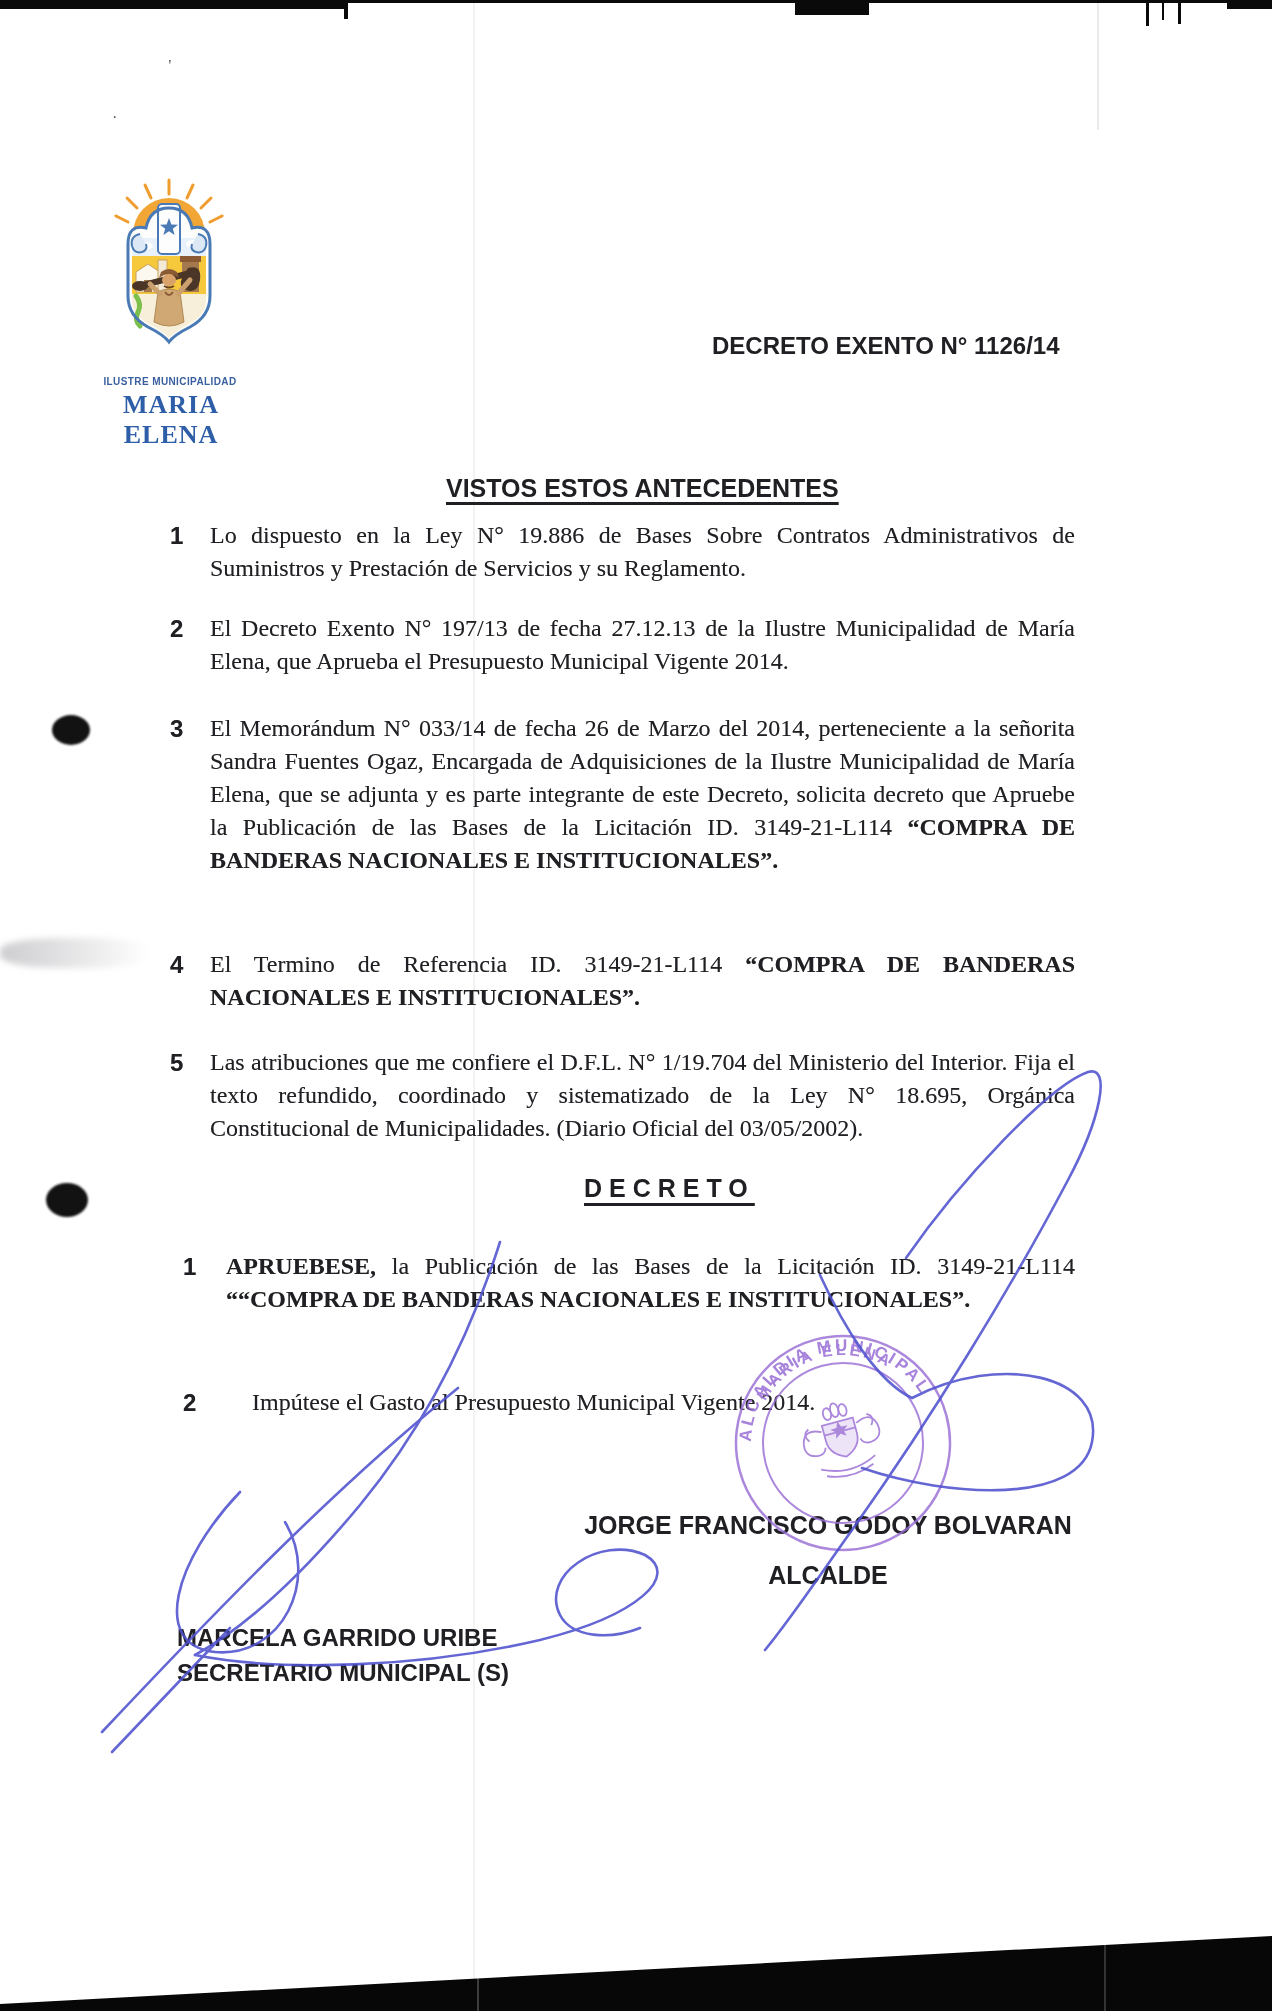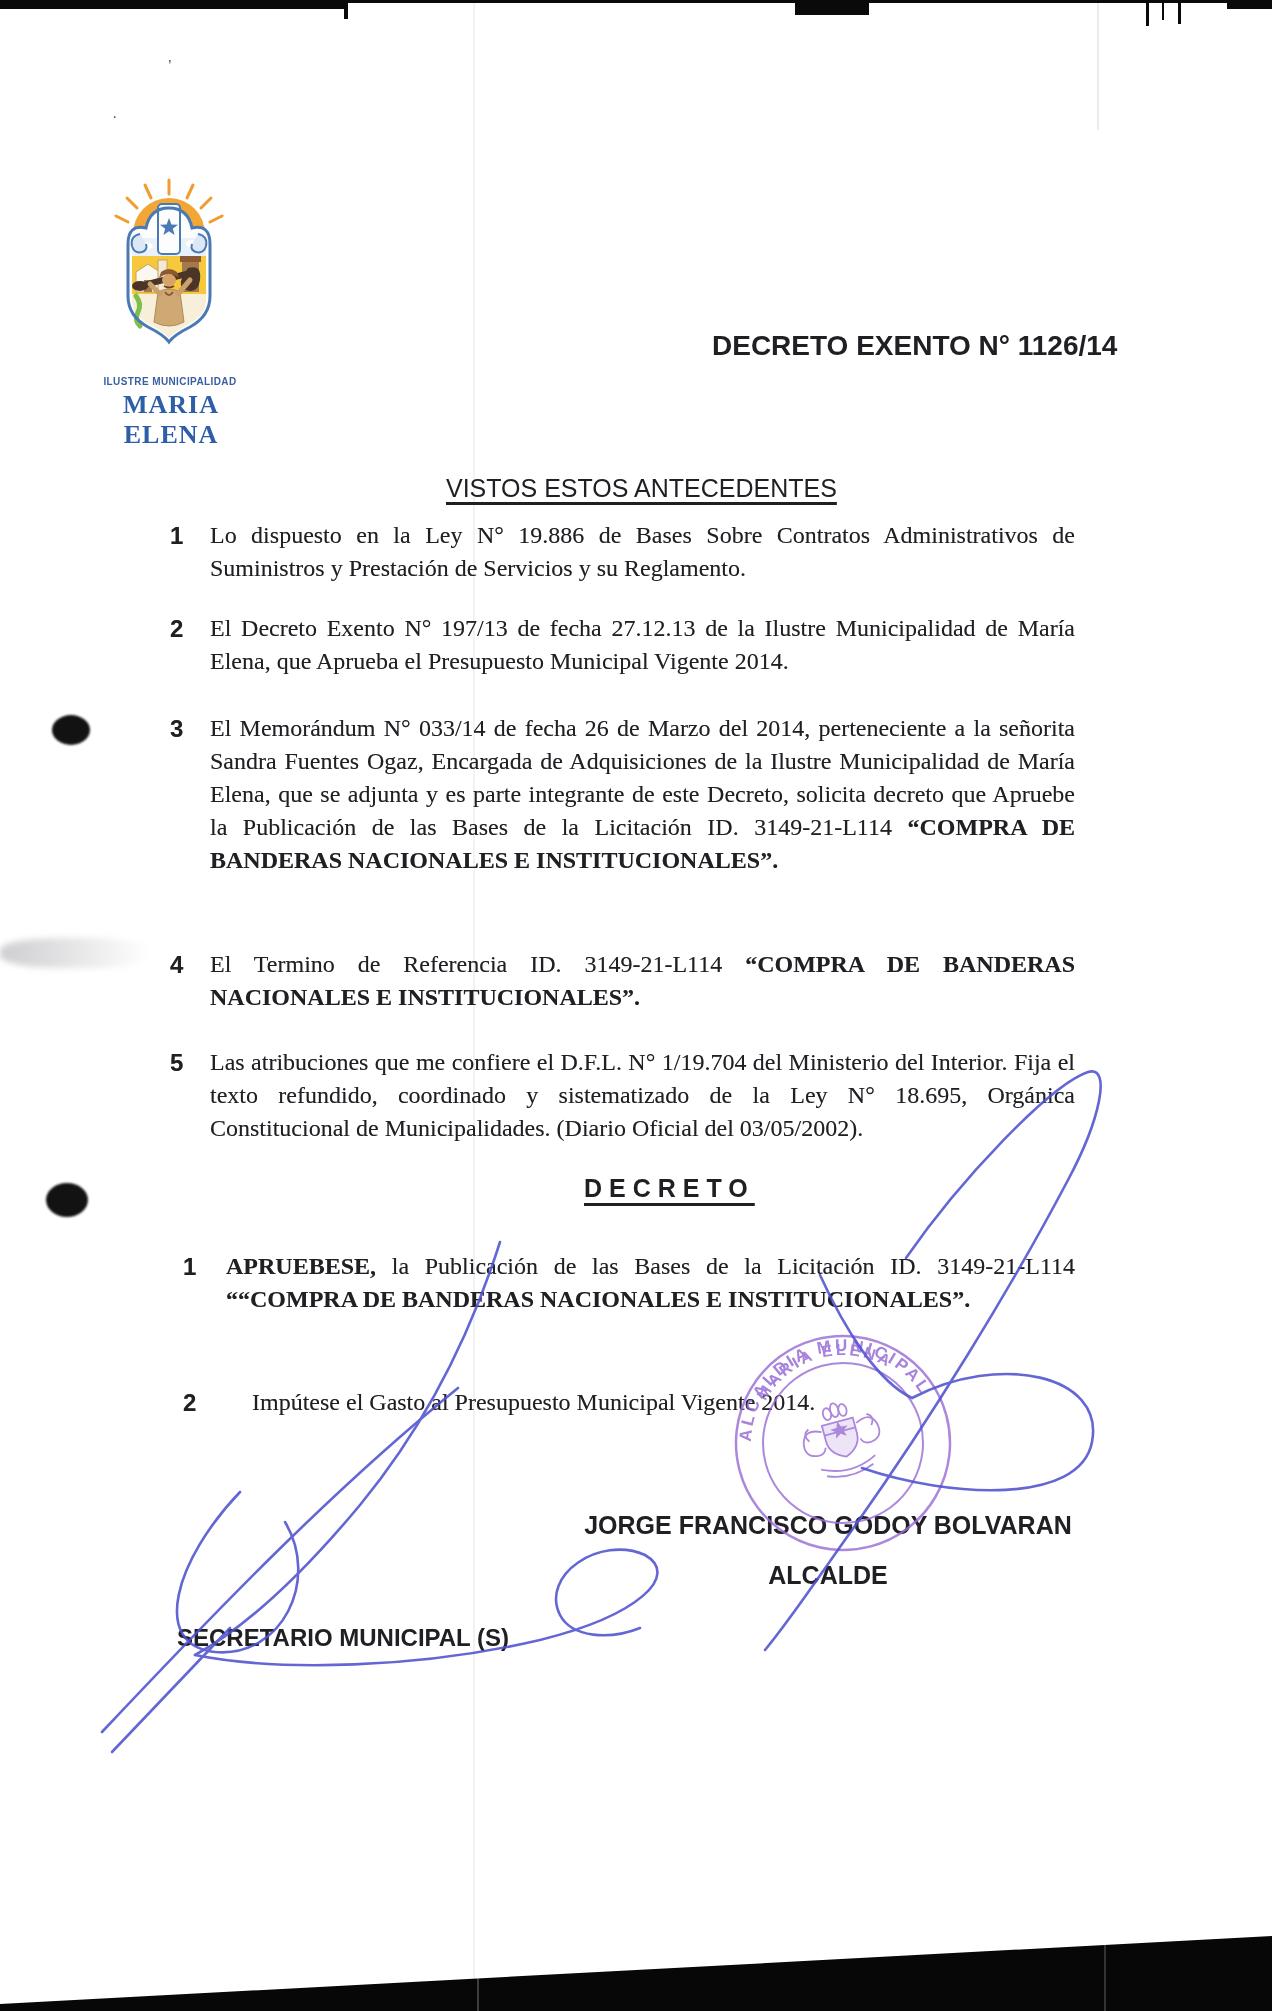--- a/index.html
+++ b/index.html
@@ -7,26 +7,26 @@
        font-family:"Liberation Sans","DejaVu Sans",sans-serif;color:#202024;}
   .abs{position:absolute;}
   .doc{font-size:24px;line-height:33px;text-shadow:0 0 .5px rgba(20,20,30,.35);}
   .b{font-weight:700;}
   .pre{white-space:pre;}
   
   .item{display:flex;position:absolute;}
   .item .num{font-weight:700;flex:0 0 40px;}
   .item .ptxt{text-align:justify;font-family:Liberation Serif, serif;}
   
-  .h-vistos{font-weight:400;font-size:25px;text-decoration:underline;text-underline-offset:5px;
+  .h-vistos{font-weight:700;font-size:25px;text-decoration:underline;text-underline-offset:5px;
             text-decoration-thickness:2.5px;}
   .h-decreto{font-weight:700;font-size:25px;letter-spacing:7px;text-decoration:underline;
              text-underline-offset:6px;text-decoration-thickness:3px;}
   
-  .hdr{font-weight:700;font-size:28px;line-height:36px;}
+  .hdr{font-weight:700;font-size:24px;line-height:36px;}
   
   .sig{font-weight:700;font-size:25px;text-align:center;line-height:50px;}
   .foot{font-weight:700;font-size:24px;line-height:35px;}
   mark{background:#f6f29b;padding:0 4px;}
   
   .bar{position:absolute;background:#0a0a0a;}
   .dot{position:absolute;background:#121212;border-radius:50%;filter:blur(1px);}
   .fold{position:absolute;background:rgba(0,0,0,0.05);}
   .smudge{position:absolute;background:linear-gradient(to right,rgba(125,125,132,.38),rgba(125,125,132,0));
           filter:blur(3px);border-radius:40%;}
@@ -158,20 +158,21 @@
   <div class="num" style="flex-basis:69px;">2</div>
   <div class="ptxt" style="width:823px;text-align:left;">Impútese el Gasto al Presupuesto Municipal Vigente 2014.</div>
 </div>
 
 <div class="abs sig" style="left:560px;top:1500px;width:536px;">
   <div>JORGE FRANCISCO GODOY BOLVARAN</div>
   <div>ALCALDE</div>
 </div>
 
 <div class="abs foot" style="left:177px;top:1620px;">
+  <div>MARCELA GARRIDO URIBE</div>
   <div>SECRETARIO MUNICIPAL (S)</div>
 </div>
 
 <div class="abs" style="left:723px;top:1323px;opacity:.82;">
   <svg width="240" height="240" viewBox="0 0 240 240">
     <defs>
       <path id="arcTop" d="M 28 120 A 92 92 0 0 1 212 120"></path>
       <path id="arcBottom" d="M 208 120 A 88 88 0 0 1 32 120" transform="rotate(180 120 120)"></path>
     </defs>
     <g transform="rotate(-15 120 120)" stroke="#9b6fd6" fill="none">

